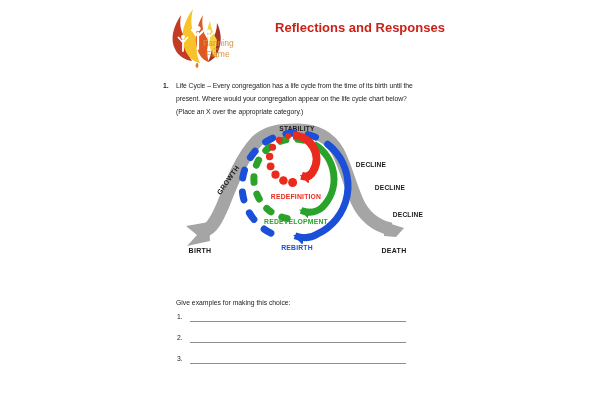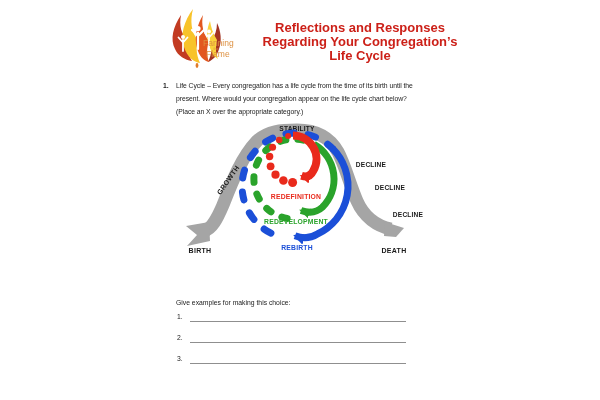--- a/index.html
+++ b/index.html
@@ -47,21 +47,20 @@
         <path d="M42,27.5 L42,40 M42,30.5 L38,26 M42,30.5 L46,26" fill="none" stroke-width="1.7" stroke-linecap="round"></path>
       </g>
       <text class="logo-word" x="36" y="39">Fanning</text>
       <text class="logo-word-sm" x="46.5" y="43">the</text>
       <text class="logo-word" x="39" y="50">Flame</text>
     </g>
   </svg>
 
   <div class="title">
     <div>Reflections and Responses</div>
-    <div>Regarding Your Congregation’s Life Cycle</div>
   </div>
 
   <div class="question">
     <span class="qnum">1.</span>
     <div class="qlines">
       <div>Life Cycle – Every congregation has a life cycle from the time of its birth until the</div>
       <div>present. Where would your congregation appear on the life cycle chart below?</div>
       <div>(Place an X over the appropriate category.)</div>
     </div>
   </div>

